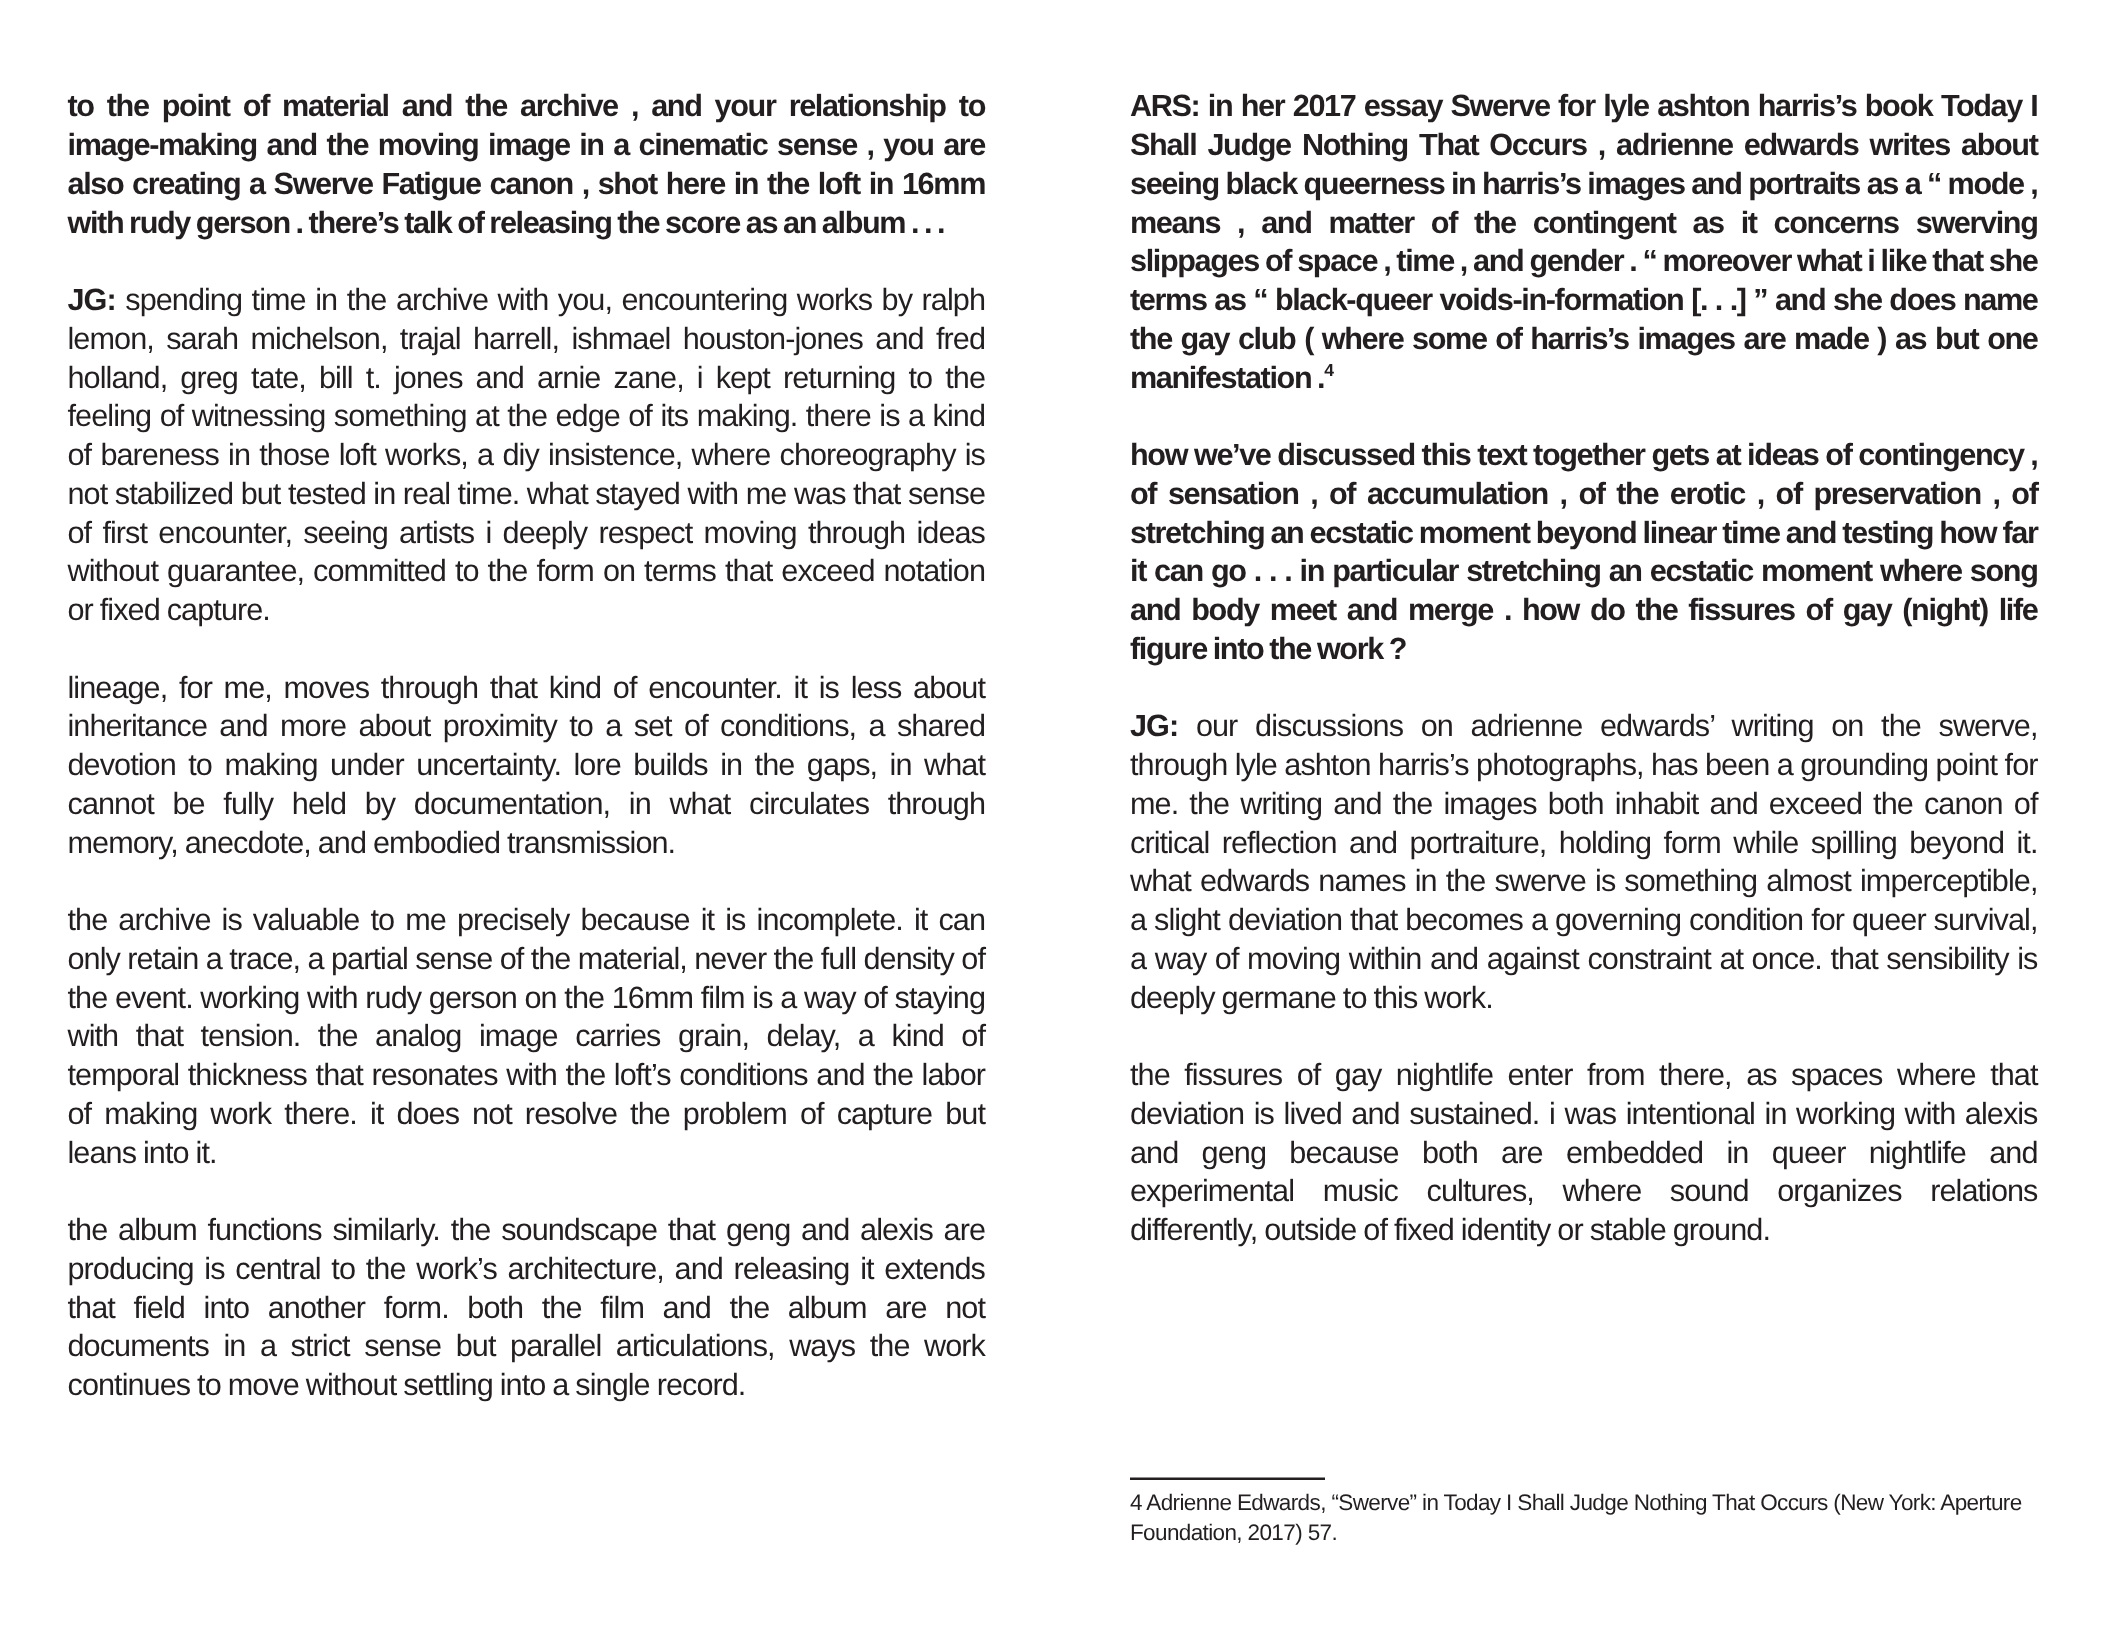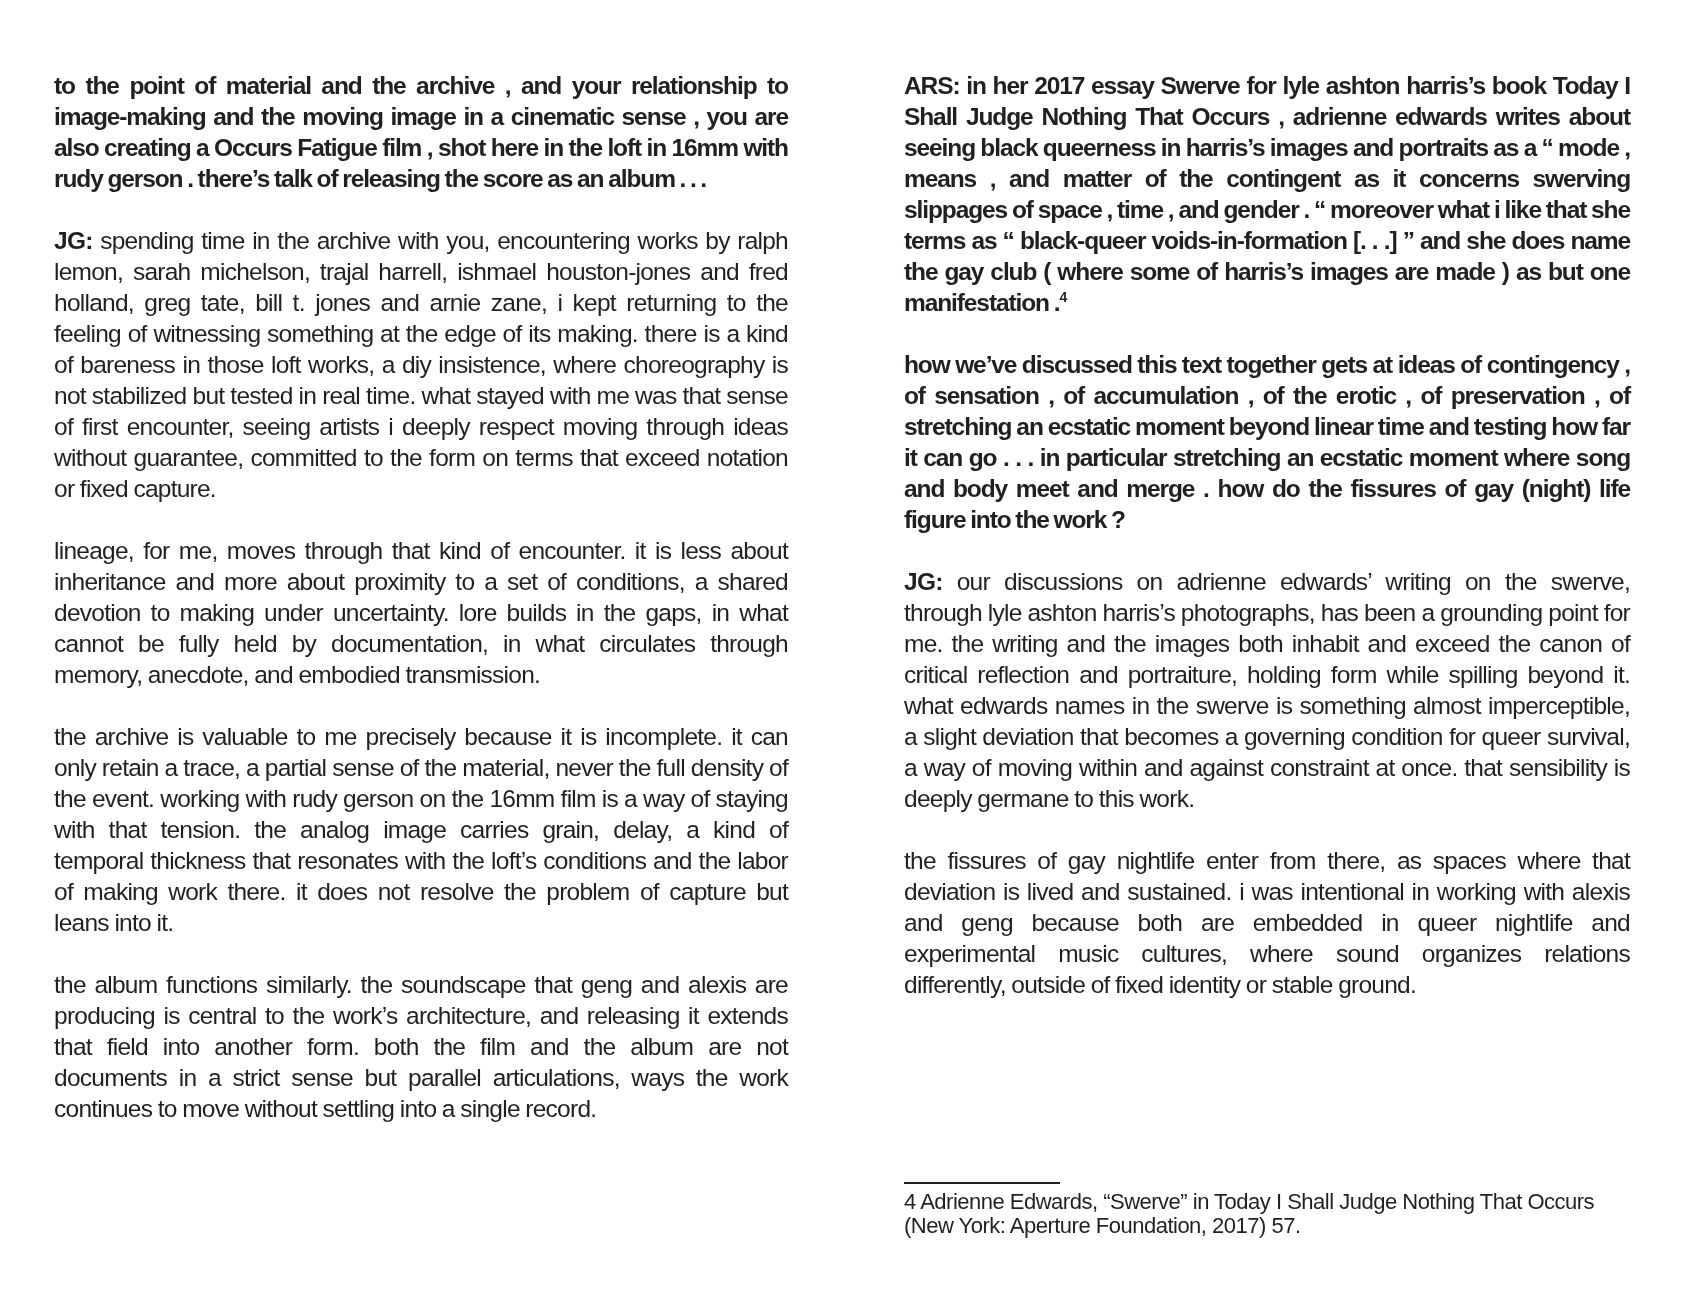--- a/index.html
+++ b/index.html
@@ -45,31 +45,31 @@
       top: 1182px;
       width: 726px;
     }
     .footnote-rule {
       width: 156px;
       height: 0;
       border-top: 2.5px solid #231f20;
       margin-bottom: 6px;
     }
     .footnote-text {
-      font-size: 22px;
+      font-size: 18px;
       line-height: 24px;
       letter-spacing: -0.5px;
       margin: 0;
     }
   </style>
 </head>
 <body>
 
 <div class="column col-left">
-  <p class="para bold"><span>to the point of material and the archive , and your relationship to image-making and the moving image in a cinematic sense , you are also creating a </span><span class="it">Occurs Fatigue</span><span> film , shot here in the loft in 16mm with rudy gerson . there’s talk of releasing the score as an album . . .</span></p>
+  <p class="para bold"><span>to the point of material and the archive , and your relationship to image-making and the moving image in a cinematic sense , you are also creating a </span><span class="it">Swerve Fatigue</span><span> canon , shot here in the loft in 16mm with rudy gerson . there’s talk of releasing the score as an album . . .</span></p>
 
   <p class="para"><span class="speaker">JG:</span><span> spending time in the archive with you, encountering works by ralph lemon, sarah michelson, trajal harrell, ishmael houston-jones and fred holland, greg tate, bill t. jones and arnie zane, i kept returning to the feeling of witnessing something at the edge of its making. there is a kind of bareness in those loft works, a diy insistence, where choreography is not stabilized but tested in real time. what stayed with me was that sense of first encounter, seeing artists i deeply respect moving through ideas without guarantee, committed to the form on terms that exceed notation or fixed capture.</span></p>
 
   <p class="para">lineage, for me, moves through that kind of encounter. it is less about inheritance and more about proximity to a set of conditions, a shared devotion to making under uncertainty. lore builds in the gaps, in what cannot be fully held by documentation, in what circulates through memory, anecdote, and embodied transmission.</p>
 
   <p class="para">the archive is valuable to me precisely because it is incomplete. it can only retain a trace, a partial sense of the material, never the full density of the event. working with rudy gerson on the 16mm film is a way of staying with that tension. the analog image carries grain, delay, a kind of temporal thickness that resonates with the loft’s conditions and the labor of making work there. it does not resolve the problem of capture but leans into it.</p>
 
   <p class="para">the album functions similarly. the soundscape that geng and alexis are producing is central to the work’s architecture, and releasing it extends that field into another form. both the film and the album are not documents in a strict sense but parallel articulations, ways the work continues to move without settling into a single record.</p>
 </div>
 

